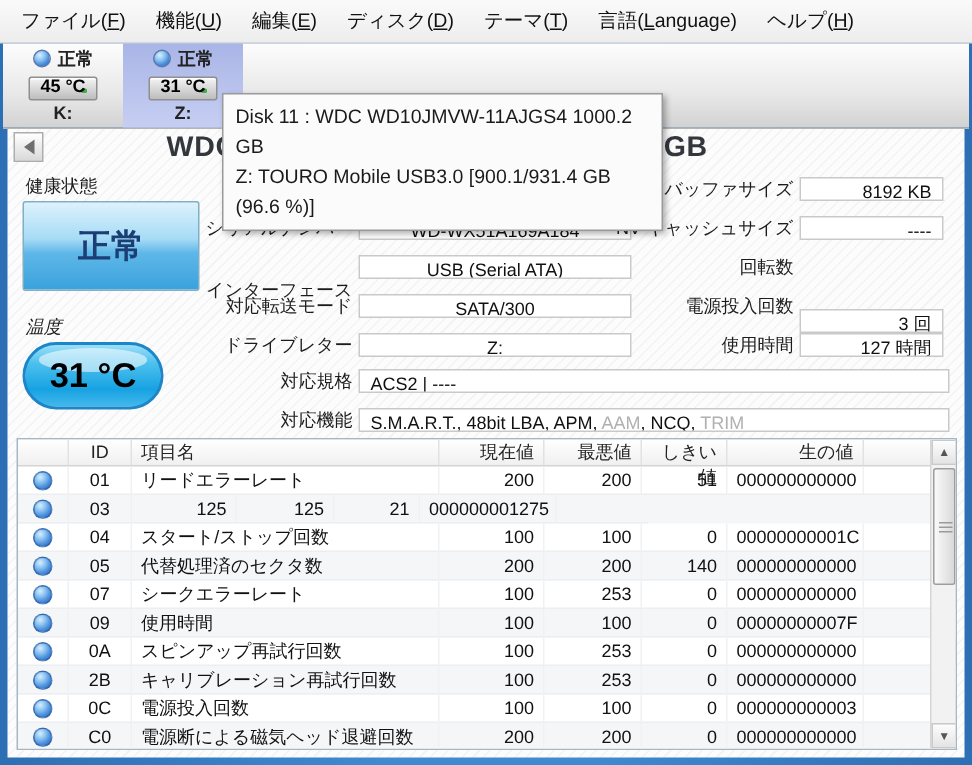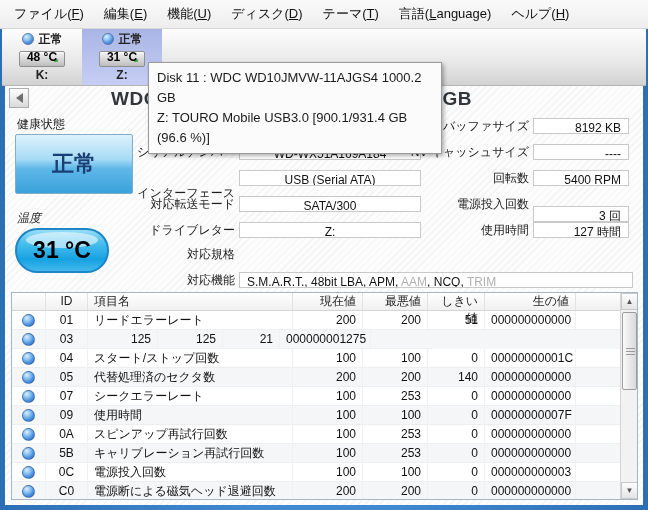--- a/index.html
+++ b/index.html
@@ -80,39 +80,39 @@
   
   .tooltip { position:absolute; left:105px; top:62px; width:294px; background:#fbfbfb; border:1px solid #9a9a9a; box-shadow:2px 2px 4px rgba(0,0,0,0.3); padding:5px 8px; font-size:13px; line-height:20px; color:#1a1a1a; z-index:50;margin-left:43px; }
 </style>
 </head>
 <body>
 
 <div class="window">
 
   <div class="menubar">
       <div class="menu-item">ファイル(<span class="mn">F</span>)</div>
+      <div class="menu-item">機能(<span class="mn">U</span>)</div>
       <div class="menu-item">編集(<span class="mn">E</span>)</div>
-      <div class="menu-item">機能(<span class="mn">U</span>)</div>
       <div class="menu-item">ディスク(<span class="mn">D</span>)</div>
       <div class="menu-item">テーマ(<span class="mn">T</span>)</div>
       <div class="menu-item">言語(<span class="mn">L</span>anguage)</div>
       <div class="menu-item">ヘルプ(<span class="mn">H</span>)</div>
     </div>
 
   <div class="tabstrip">
       <div class="disk-tab">
         <div class="tab-top">
           <span class="tab-orb"></span>
           <span class="tab-status">正常</span>
         </div>
         <div class="disk-icon">
           <div class="disk-body">
             <div class="disk-led"></div>
           </div>
-          <div class="tab-temp">48 °C</div>
+          <div class="tab-temp">45 °C</div>
         </div>
         <div class="tab-drive">K:</div>
       </div>
       <div class="disk-tab selected">
         <div class="tab-top">
           <span class="tab-orb"></span>
           <span class="tab-status">正常</span>
         </div>
         <div class="disk-icon">
           <div class="disk-body">
@@ -136,20 +136,21 @@
     <div class="section-label" style="left:12px; top:124px;font-style:italic;">温度</div>
     <div class="temp-pill">
         <span>31 °C</span>
       </div>
 
     <div id="fields-left"></div>
     <div id="fields-right"></div>
 
     <div class="field-row" style="left:0px; top:158px; width:628px;">
       <div class="field-label" style="width:234px; padding-right:4px;">対応規格</div>
+      <div class="field-box fb-left" style="width:394px;">ACS2 | ----</div>
     </div>
     <div class="field-row" style="left:0px; top:184px; width:628px;">
       <div class="field-label" style="width:234px; padding-right:4px;">対応機能</div>
       <div class="field-box fb-left" id="features-box" style="width:394px;"><span>S.M.A.R.T., 48bit LBA, APM, </span><span class="dim">AAM</span><span>, NCQ, </span><span class="dim">TRIM</span></div>
     </div>
 
     <div class="smart-table">
       <div class="thead">
         <div class="c-status"></div>
         <div class="c-id">ID</div>
@@ -241,21 +242,21 @@
             <div class="c-cur">100</div>
             <div class="c-worst">253</div>
             <div class="c-th">0</div>
             <div class="c-raw">000000000000</div>
             <div class="c-gut"></div>
           </div>
           <div class="trow alt">
             <div class="c-status">
               <span class="row-orb"></span>
             </div>
-            <div class="c-id">5B</div>
+            <div class="c-id">2B</div>
             <div class="c-name">キャリブレーション再試行回数</div>
             <div class="c-cur">100</div>
             <div class="c-worst">253</div>
             <div class="c-th">0</div>
             <div class="c-raw">000000000000</div>
             <div class="c-gut"></div>
           </div>
           <div class="trow">
             <div class="c-status">
               <span class="row-orb"></span>
@@ -312,21 +313,20 @@
       <div class="field-row" style="left: 0px; top: 30px; width: 628px;">
         <div class="field-label" style="width: 528px; padding-right: 4px;">バッファサイズ</div>
         <div class="field-box fb-right" style="width: 96px;">8192 KB</div>
       </div>
       <div class="field-row" style="left: 0px; top: 56px; width: 628px;">
         <div class="field-label" style="width: 528px; padding-right: 4px;">NV キャッシュサイズ</div>
         <div class="field-box fb-right" style="width: 96px;">----</div>
       </div>
       <div class="field-row" style="left: 0px; top: 82px; width: 628px;">
         <div class="field-label" style="width: 528px; padding-right: 4px; font-family: Liberation Serif, serif;">回転数</div>
-        <div class="field-box fb-right" style="width: 96px;">5400 RPM</div>
       </div>
       <div class="field-row" style="left: 0px; top: 108px; width: 628px;">
         <div class="field-label" style="width: 528px; padding-right: 4px;">電源投入回数</div>
         <div class="field-box fb-right" style="width: 96px; margin-top: 20px;">3 回</div>
       </div>
       <div class="field-row" style="left: 0px; top: 134px; width: 628px;">
         <div class="field-label" style="width: 528px; padding-right: 4px;">使用時間</div>
         <div class="field-box fb-right" style="width: 96px;">127 時間</div>
       </div>
     </div>

